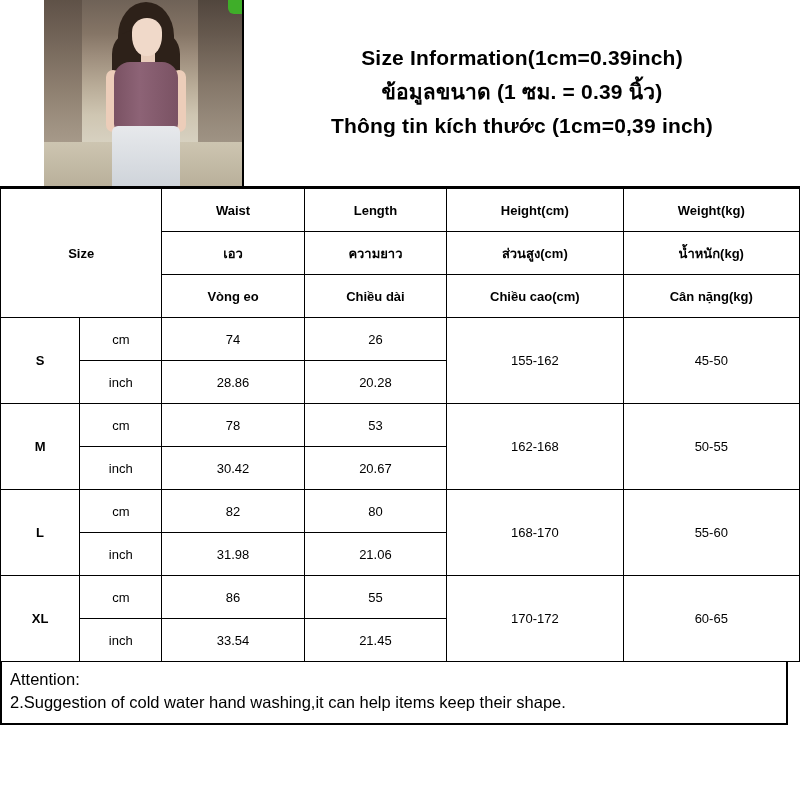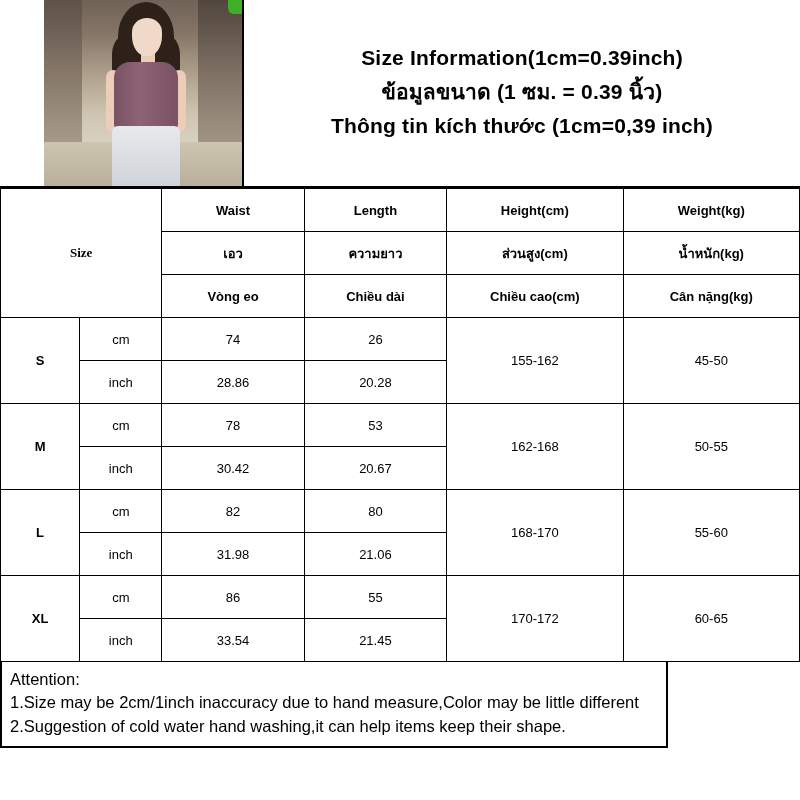--- a/index.html
+++ b/index.html
@@ -157,21 +157,20 @@
     border: 1.5px solid #000;
     text-align: center;
     vertical-align: middle;
     font-size: 13px;
     padding: 4px 2px;
     height: 34px;
   }
   td.size-label {
     font-weight: bold;
     font-size: 26px;
-    font-family: Liberation Serif, serif;
   }
   td.hdr {
     font-weight: bold;
     font-size: 17px;
   }
   td.unit {
     font-weight: normal;
     font-size: 16px;
   }
   td.size-name {
@@ -186,21 +185,21 @@
   .col-weight { width: 176px; }
 
   
   .attention {
     border: 2px solid #000;
     border-top: none;
     padding: 6px 8px 8px 8px;
     font-size: 16.5px;
     line-height: 1.35;
     box-sizing: border-box;
-    width: 668px;
+    width: 788px;
   }
   .attention p { margin: 0 0 1px 0; }
 </style>
 </head>
 <body>
 
 <div id="page">
 
   <div class="header">
     <div class="photo-cell">
@@ -311,17 +310,16 @@
       <tr>
         <td class="unit">inch</td>
         <td>33.54</td>
         <td>21.45</td>
       </tr>
     </tbody>
   </table>
 
   <div class="attention">
     <p>Attention:</p>
-    <p>1.Size may be 2cm/1inch inaccuracy due to hand measure,Color may be little different</p>
     <p>2.Suggestion of cold water hand washing,it can help items keep their shape.</p>
   </div>
 
 </div>
 
 </body></html>

